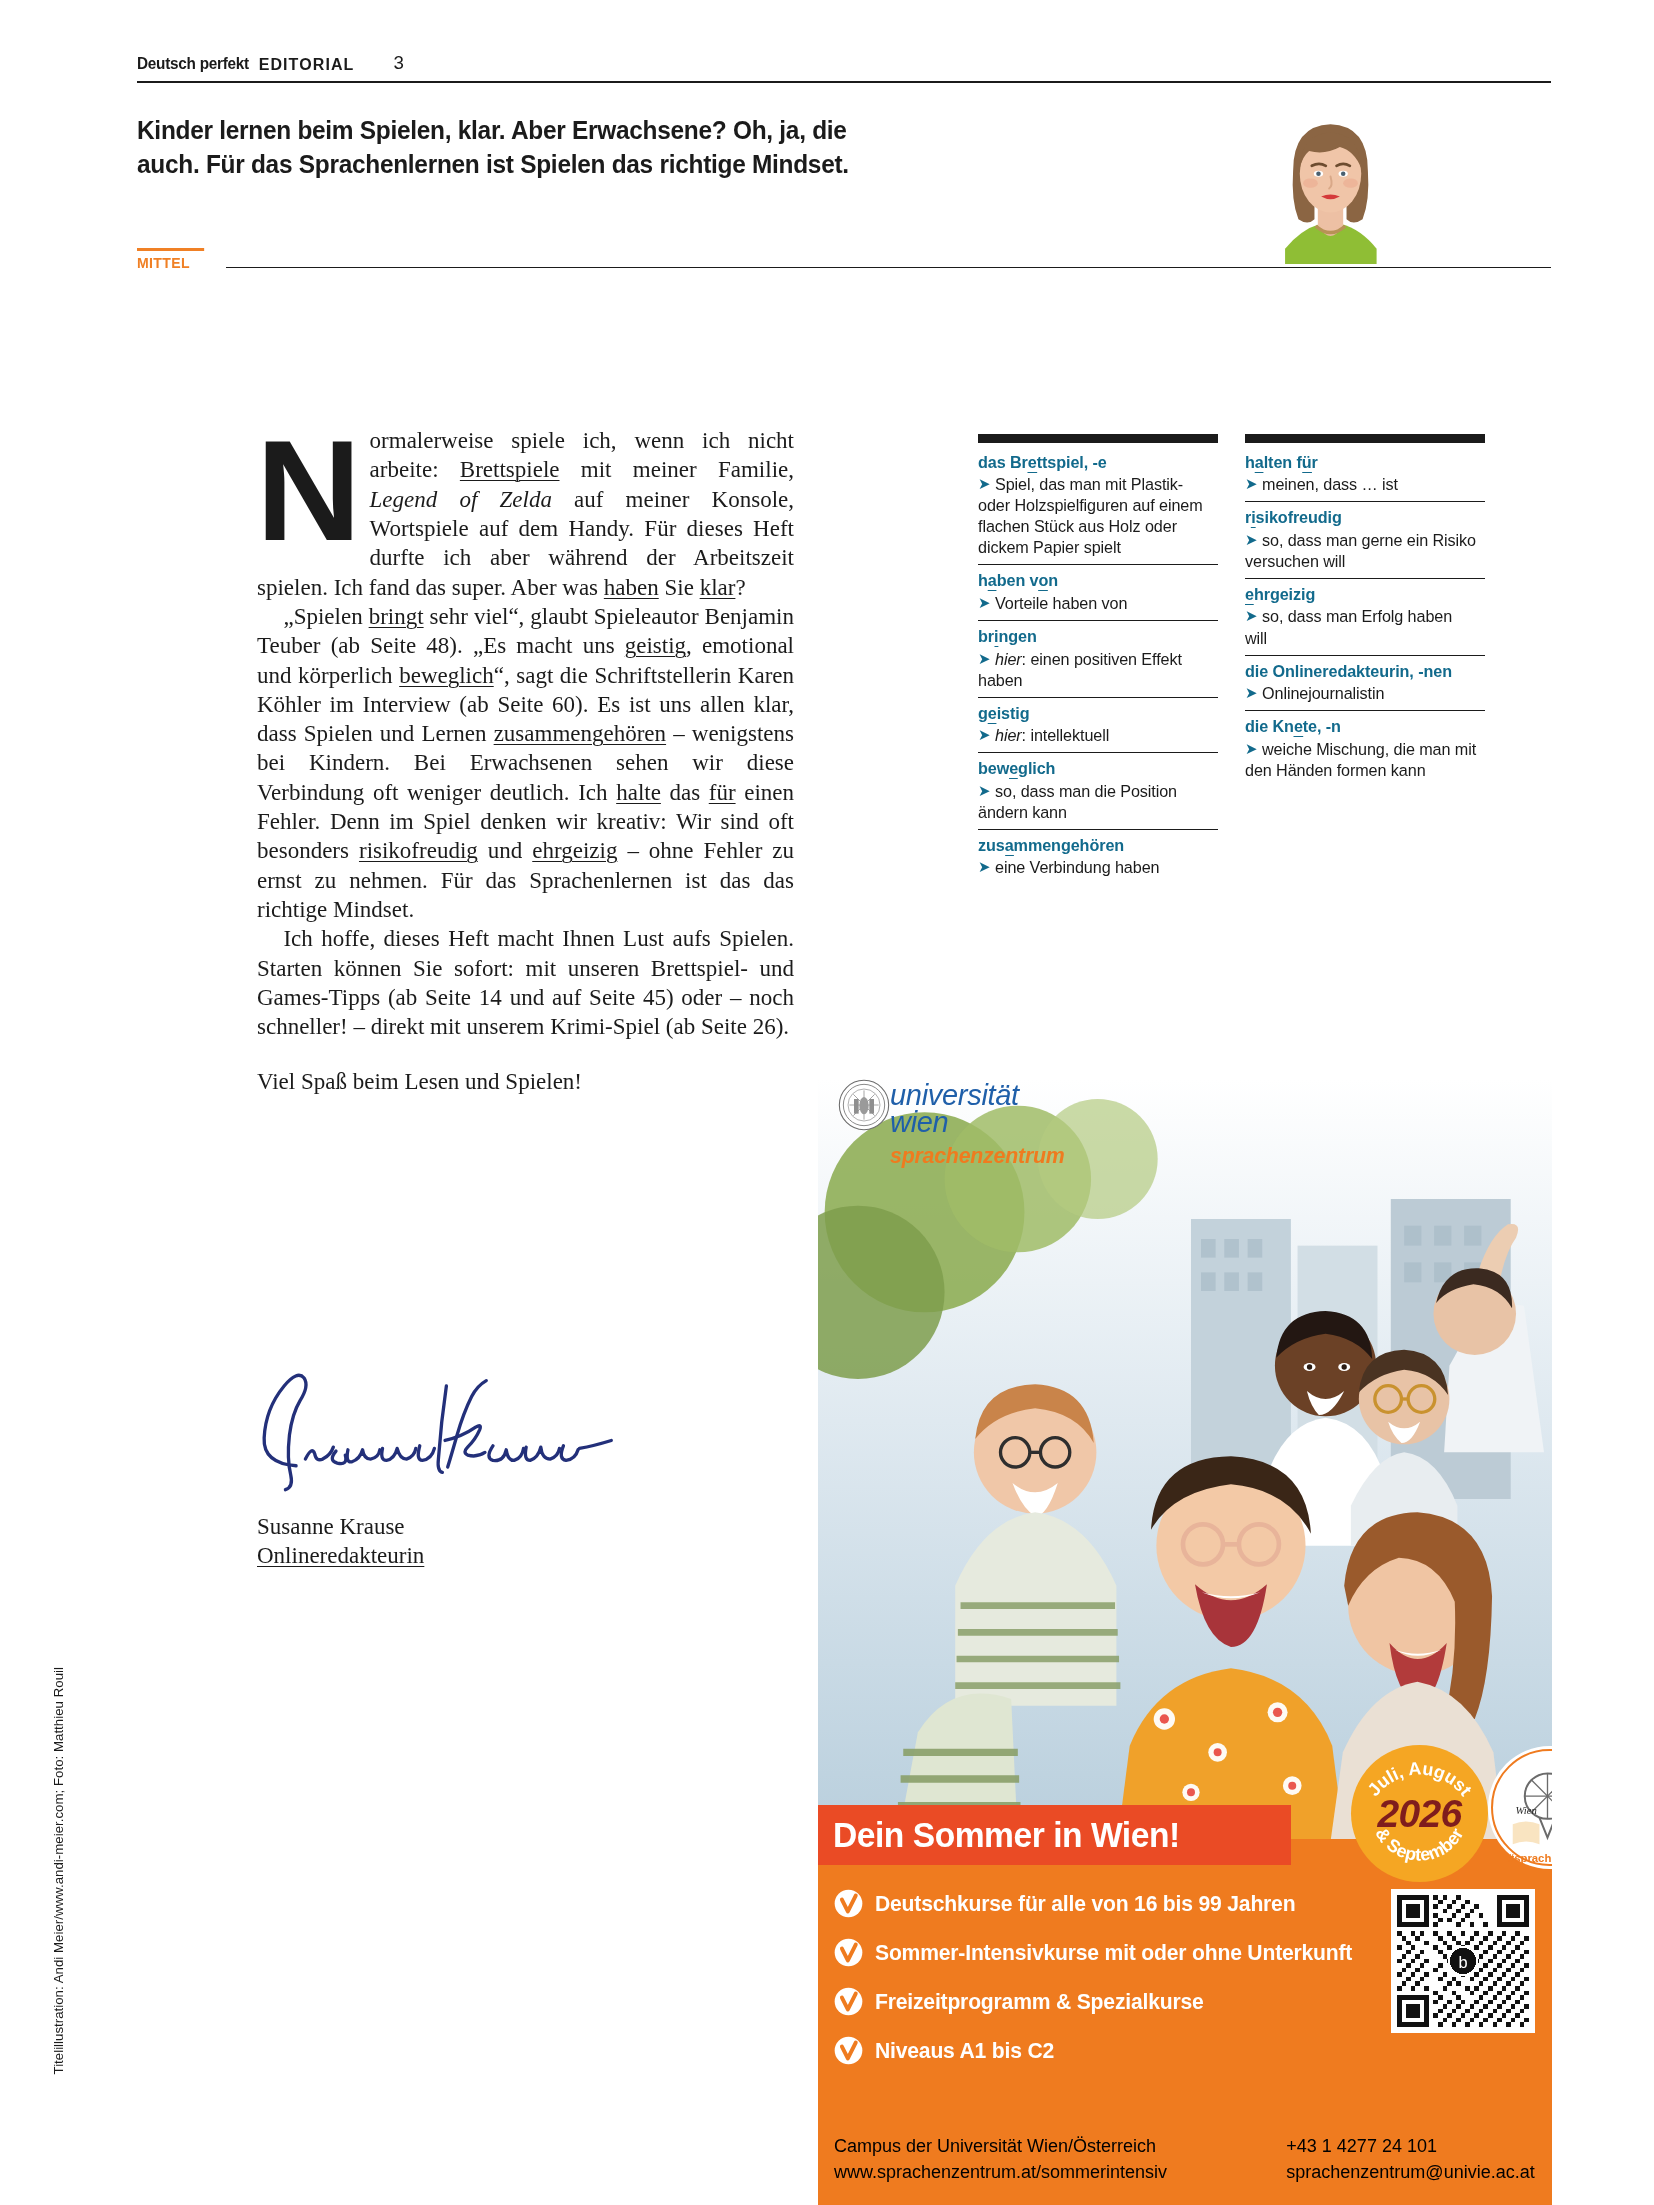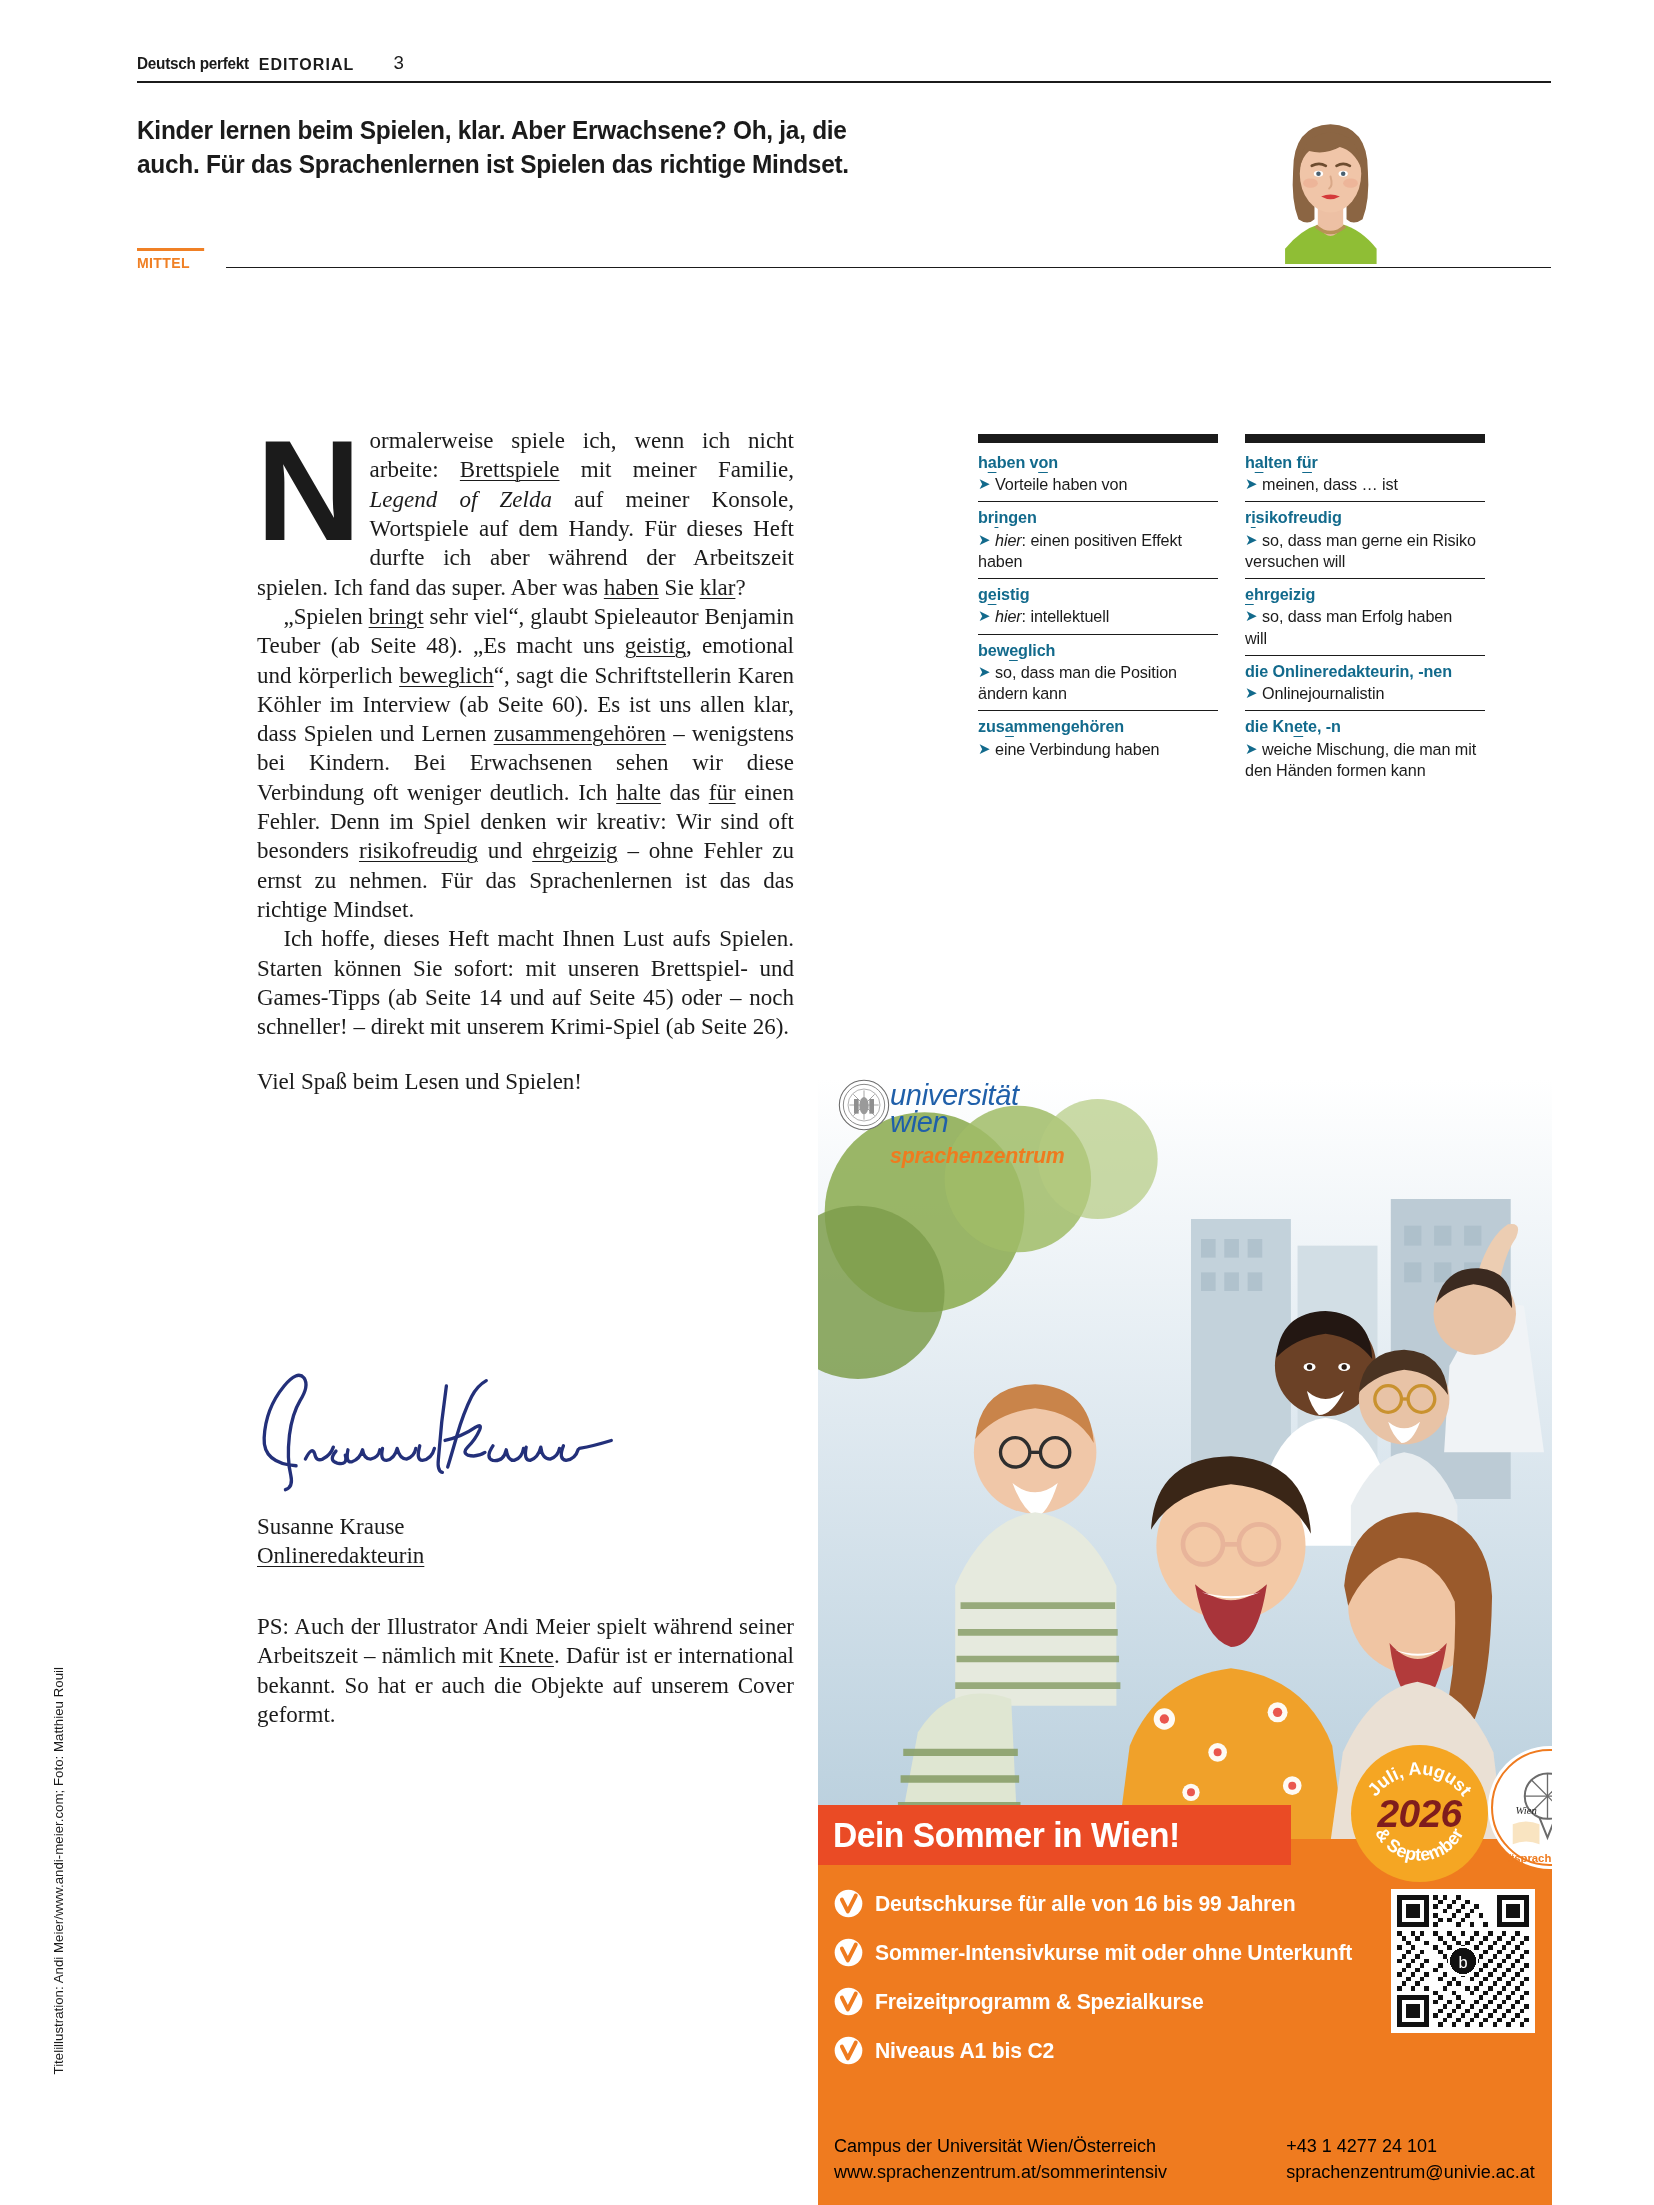--- a/index.html
+++ b/index.html
@@ -280,29 +280,32 @@
         <path d="M498 124 Q520 120 546 112"></path>
       </g>
     </svg>
   </div>
 
   <div class="sign-off">
     <div>Susanne Krause</div>
     <div class="u">Onlineredakteurin</div>
   </div>
 
-  <div class="ps">PS: Auch der Illustrator Andi Meier spielt während seiner Arbeitszeit – nämlich mit <span class="u">Knete</span>. Dafür ist er international bekannt. So hat er auch die Objekte auf unserem Cover geformt.</div>
 
   <div class="credit">Titelillustration: Andi Meier/www.andi-meier.com; Foto: Matthieu Rouil</div>
 
   <div class="glossary">
 
     <div class="gloss-col">
       <div class="gloss-topbar"></div>
 
+      <div class="gloss-entry">
+        <div class="gloss-term">das Br<span class="dotu">e</span>ttspiel, -e</div>
+        <div class="gloss-def"><span class="gloss-arrow">➤</span>Spiel, das man mit Plastik- oder Holzspielfiguren auf einem flachen Stück aus Holz oder dickem Papier spielt</div>
+      </div>
 
       <div class="gloss-entry">
         <div class="gloss-term">h<span class="dotu">a</span>ben v<span class="dotu">o</span>n</div>
         <div class="gloss-def"><span class="gloss-arrow">➤</span>Vorteile haben von</div>
       </div>
 
       <div class="gloss-entry">
         <div class="gloss-term">br<span class="dotu">i</span>ngen</div>
         <div class="gloss-def"><span class="gloss-arrow">➤</span><span class="it">hier</span>: einen positiven Effekt haben</div>
       </div>

